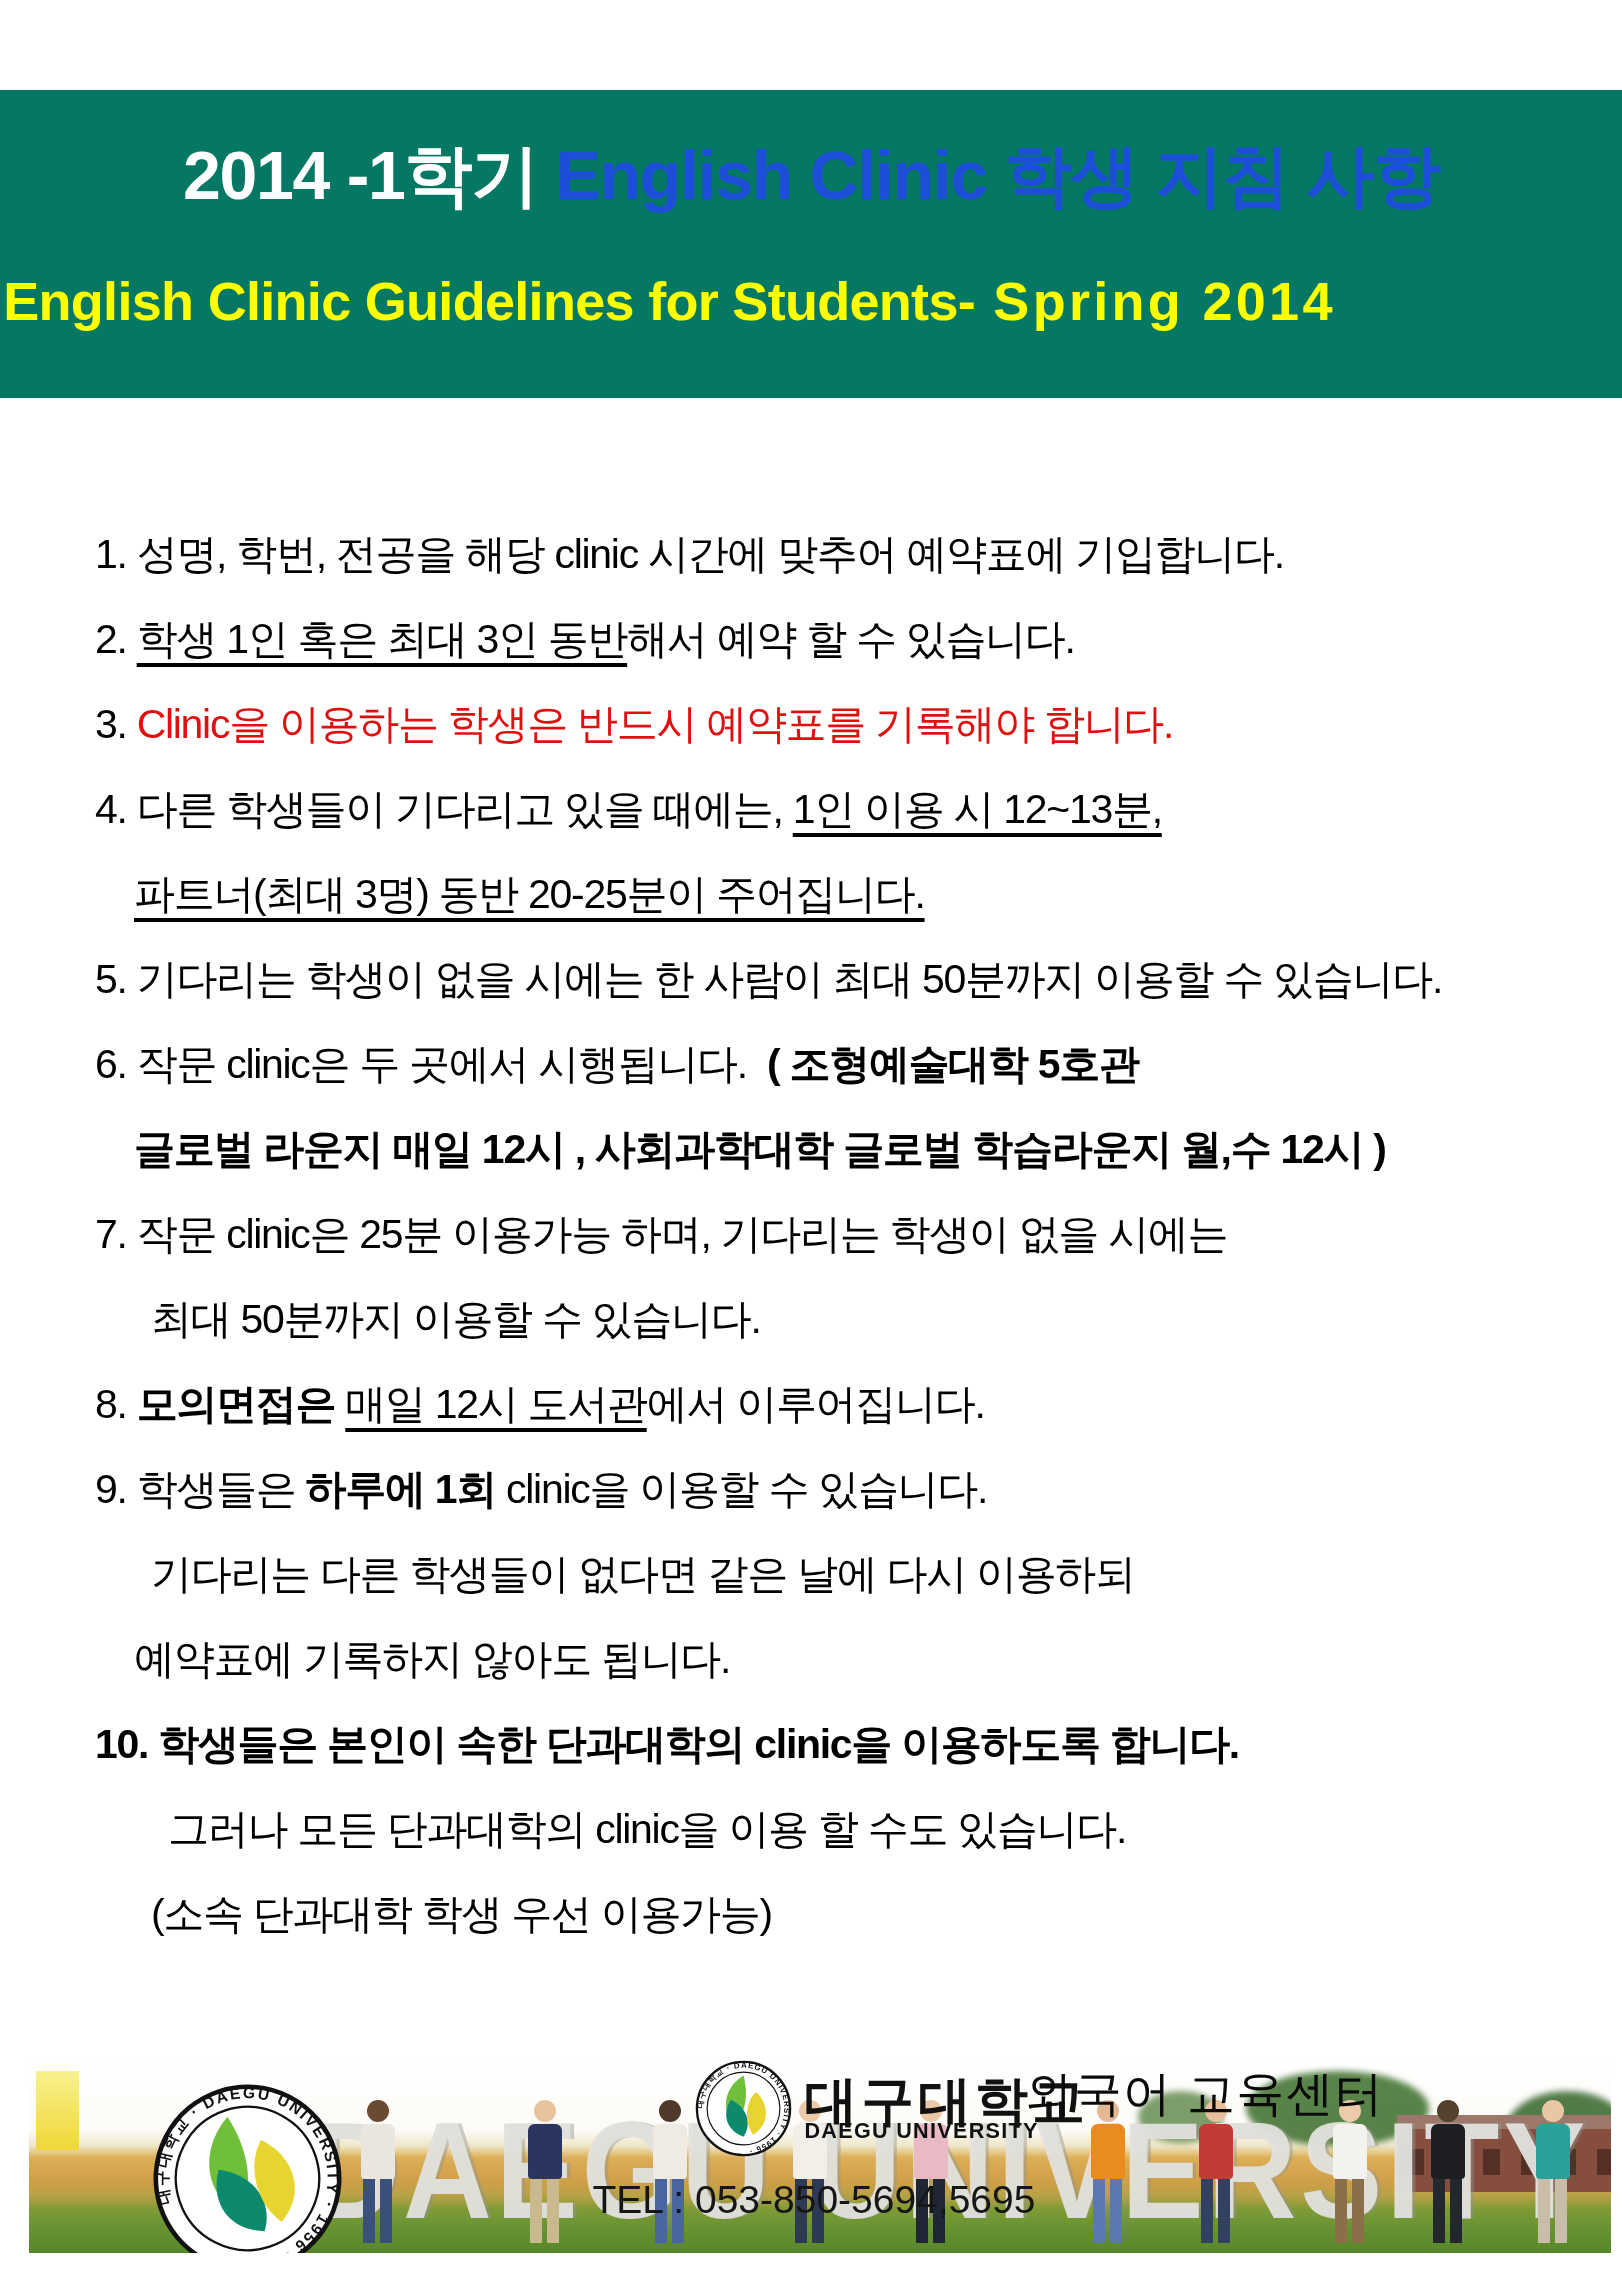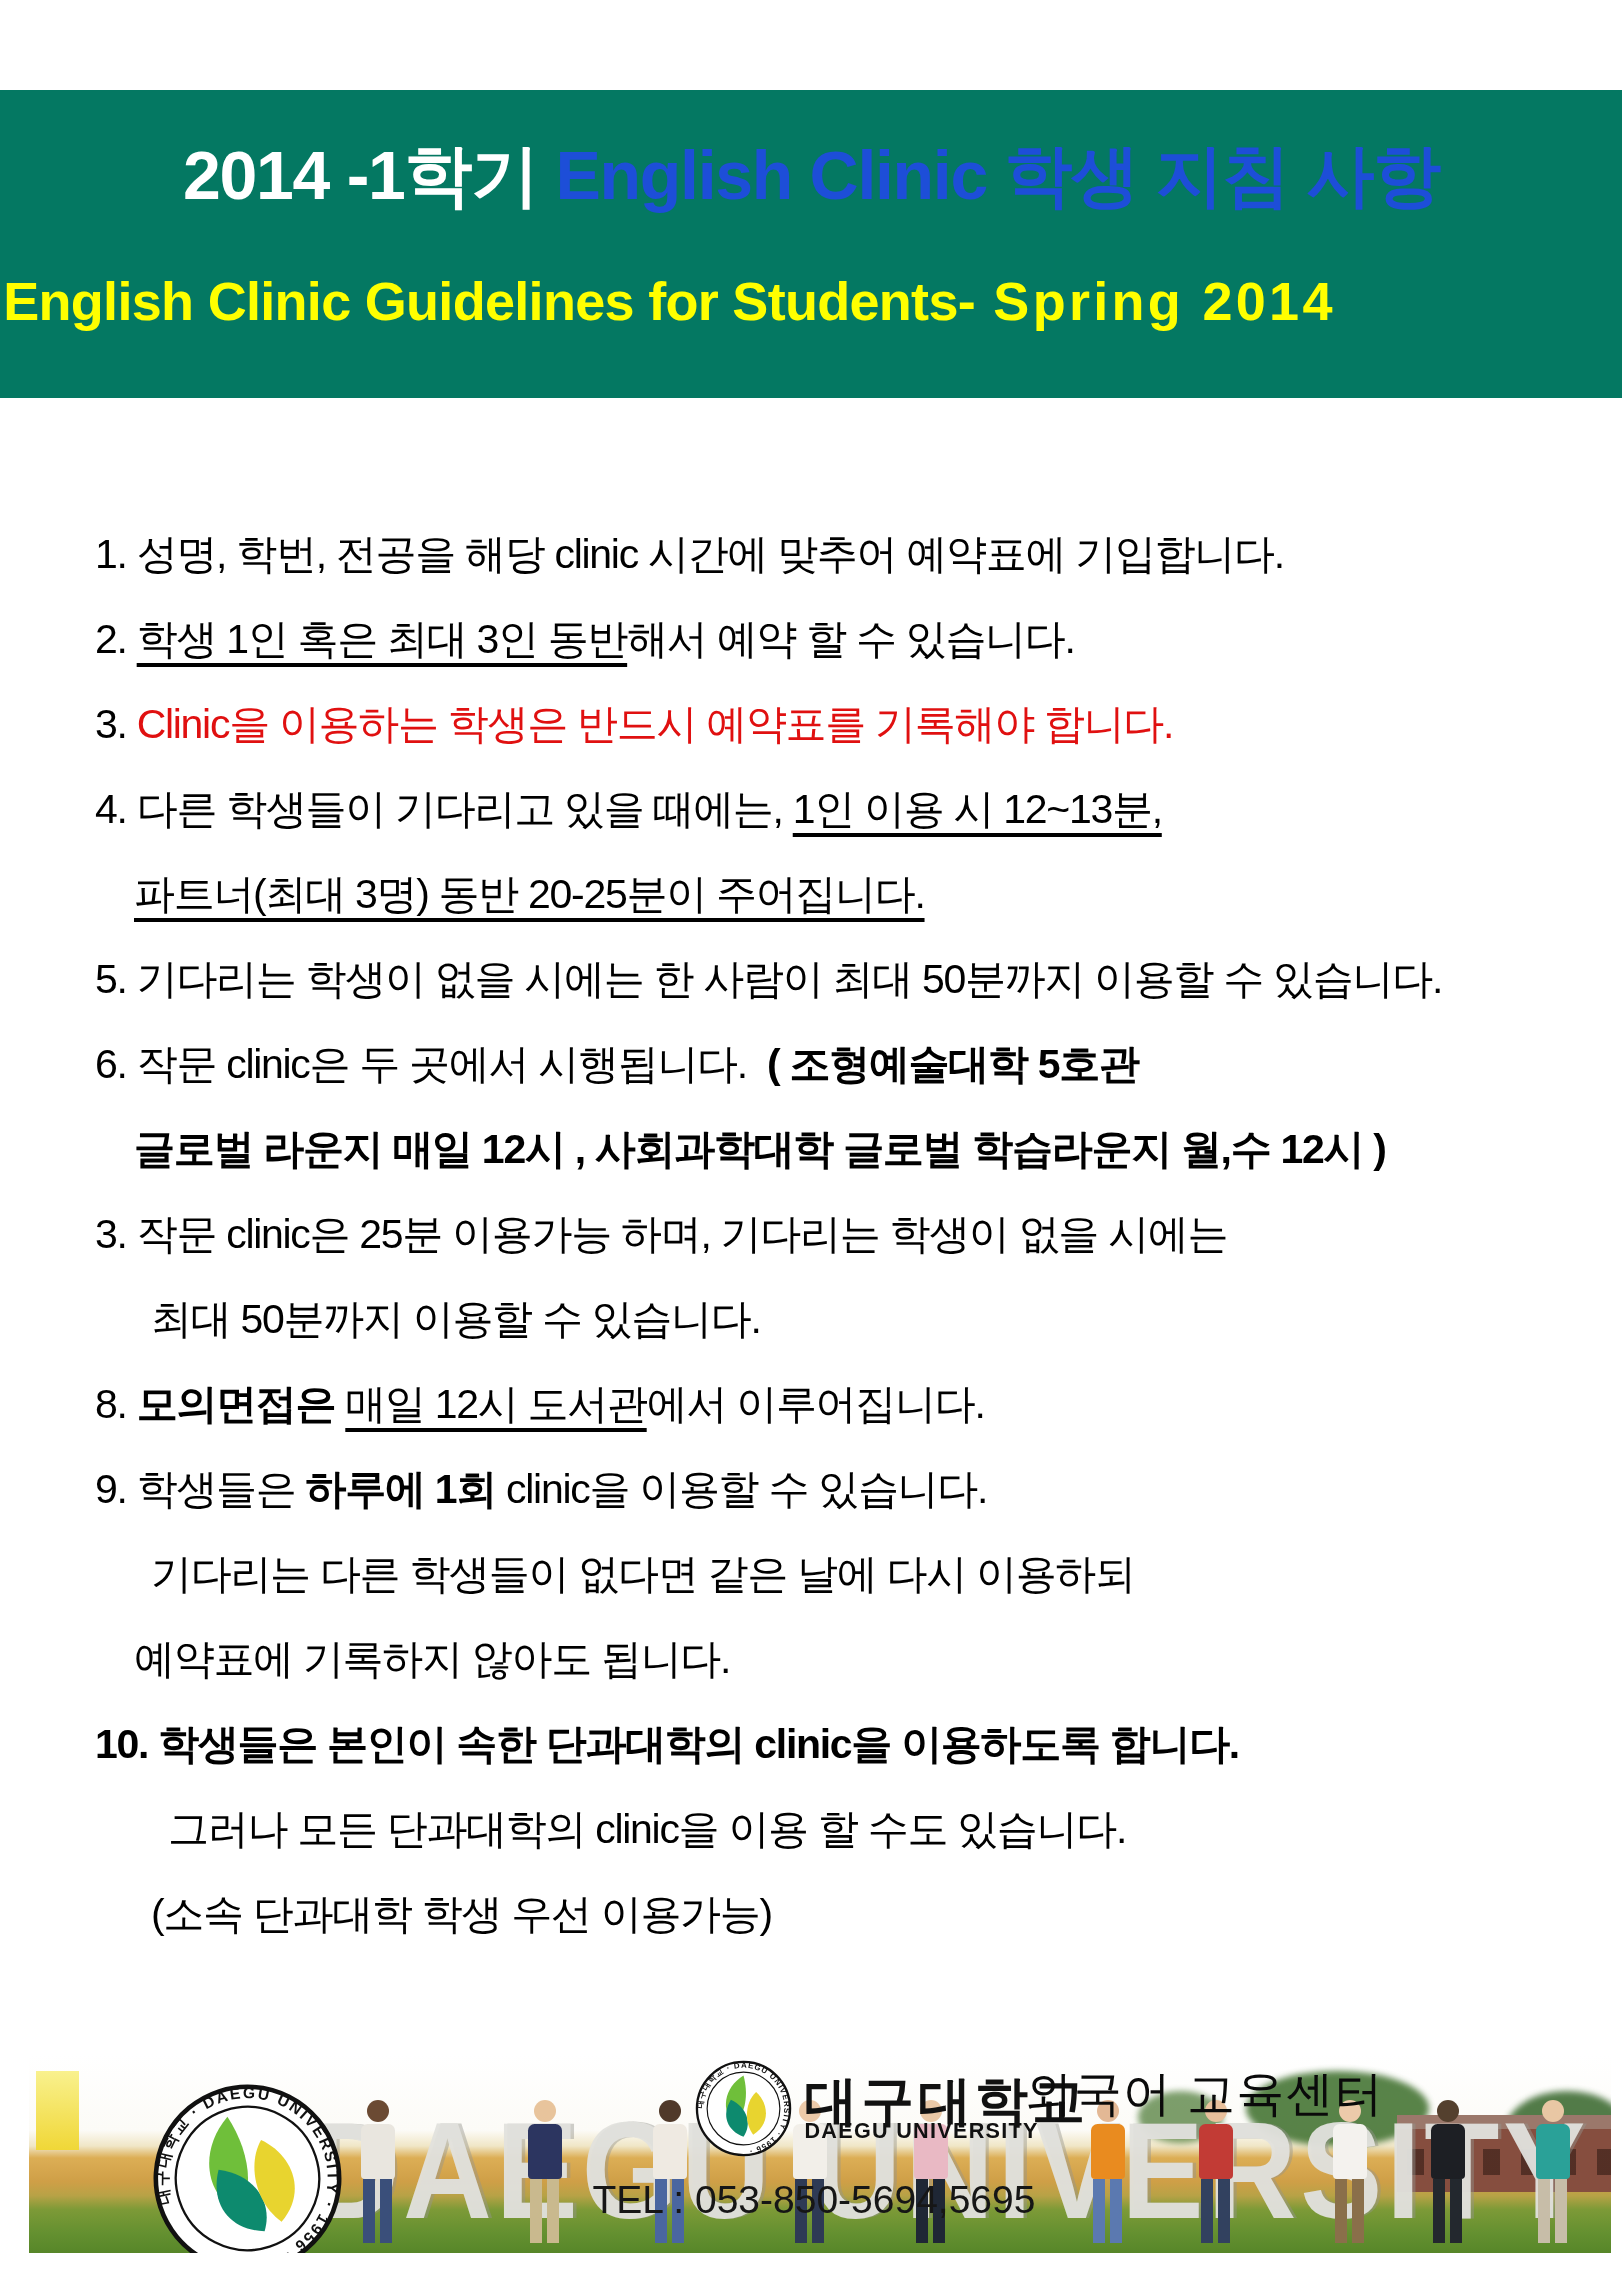--- a/index.html
+++ b/index.html
@@ -75,21 +75,21 @@
 
 <div class="guidelines">
     <div class="gline i0"><span>1. 성명, 학번, 전공을 해당 clinic 시간에 맞추어 예약표에 기입합니다.</span></div>
     <div class="gline i0"><span>2. </span><span class="u">학생 1인 혹은 최대 3인 동반</span><span>해서 예약 할 수 있습니다.</span></div>
     <div class="gline i0"><span>3. </span><span class="r">Clinic을 이용하는 학생은 반드시 예약표를 기록해야 합니다.</span></div>
     <div class="gline i0"><span>4. 다른 학생들이 기다리고 있을 때에는, </span><span class="u">1인 이용 시 12~13분,</span></div>
     <div class="gline i1"><span class="u">파트너(최대 3명) 동반 20-25분이 주어집니다.</span></div>
     <div class="gline i0"><span>5. 기다리는 학생이 없을 시에는 한 사람이 최대 50분까지 이용할 수 있습니다.</span></div>
     <div class="gline i0"><span>6. 작문 clinic은 두 곳에서 시행됩니다.  </span><span class="b">( 조형예술대학 5호관</span></div>
     <div class="gline i1"><span class="b">글로벌 라운지 매일 12시 , 사회과학대학 글로벌 학습라운지 월,수 12시 )</span></div>
-    <div class="gline i0"><span>3. 작문 clinic은 25분 이용가능 하며, 기다리는 학생이 없을 시에는</span></div>
+    <div class="gline i0"><span>7. 작문 clinic은 25분 이용가능 하며, 기다리는 학생이 없을 시에는</span></div>
     <div class="gline i2"><span>최대 50분까지 이용할 수 있습니다.</span></div>
     <div class="gline i0"><span>8. </span><span class="b">모의면접은</span><span> </span><span class="u">매일 12시 도서관</span><span>에서 이루어집니다.</span></div>
     <div class="gline i0"><span>9. 학생들은 </span><span class="b">하루에 1회</span><span> clinic을 이용할 수 있습니다.</span></div>
     <div class="gline i2"><span>기다리는 다른 학생들이 없다면 같은 날에 다시 이용하되</span></div>
     <div class="gline i1"><span>예약표에 기록하지 않아도 됩니다.</span></div>
     <div class="gline i0"><span class="b">10. 학생들은 본인이 속한 단과대학의 clinic을 이용하도록 합니다.</span></div>
     <div class="gline i3"><span>그러나 모든 단과대학의 clinic을 이용 할 수도 있습니다.</span></div>
     <div class="gline i2"><span>(소속 단과대학 학생 우선 이용가능)</span></div>
   </div>
 

